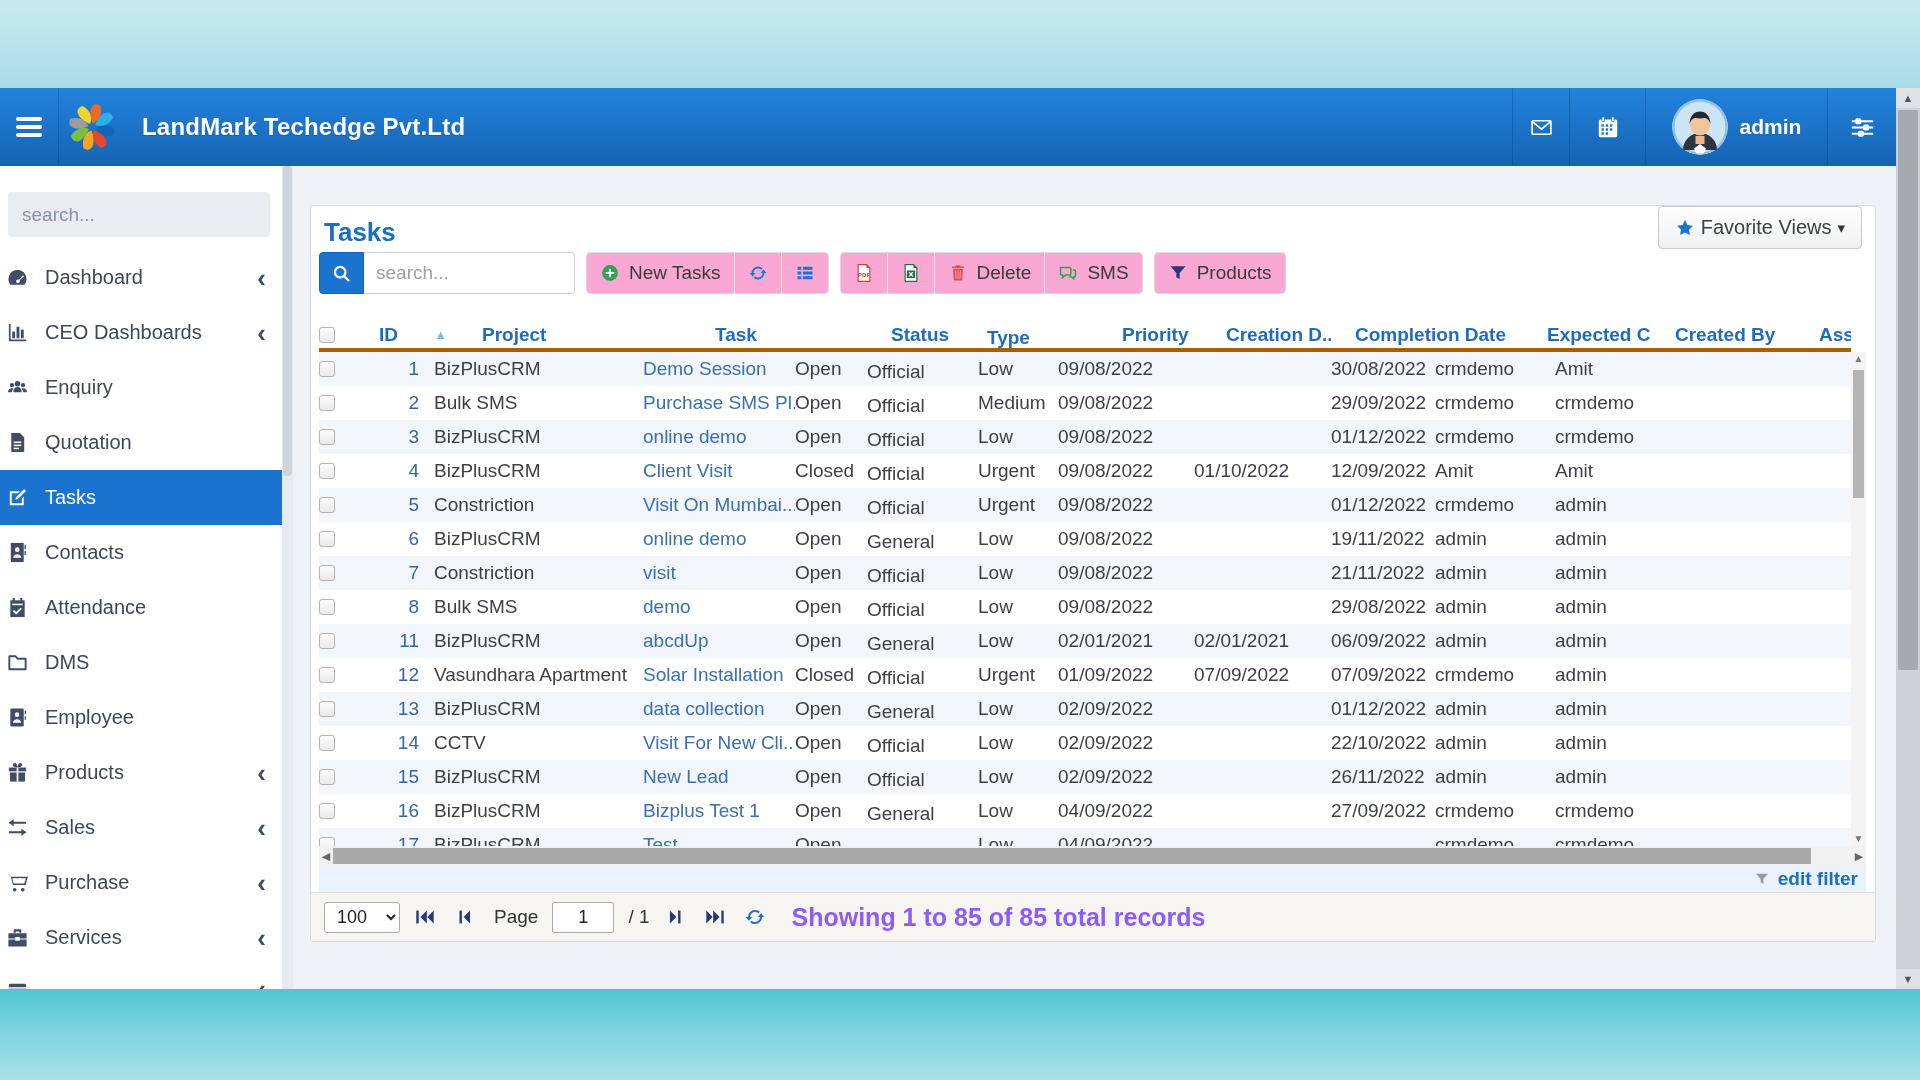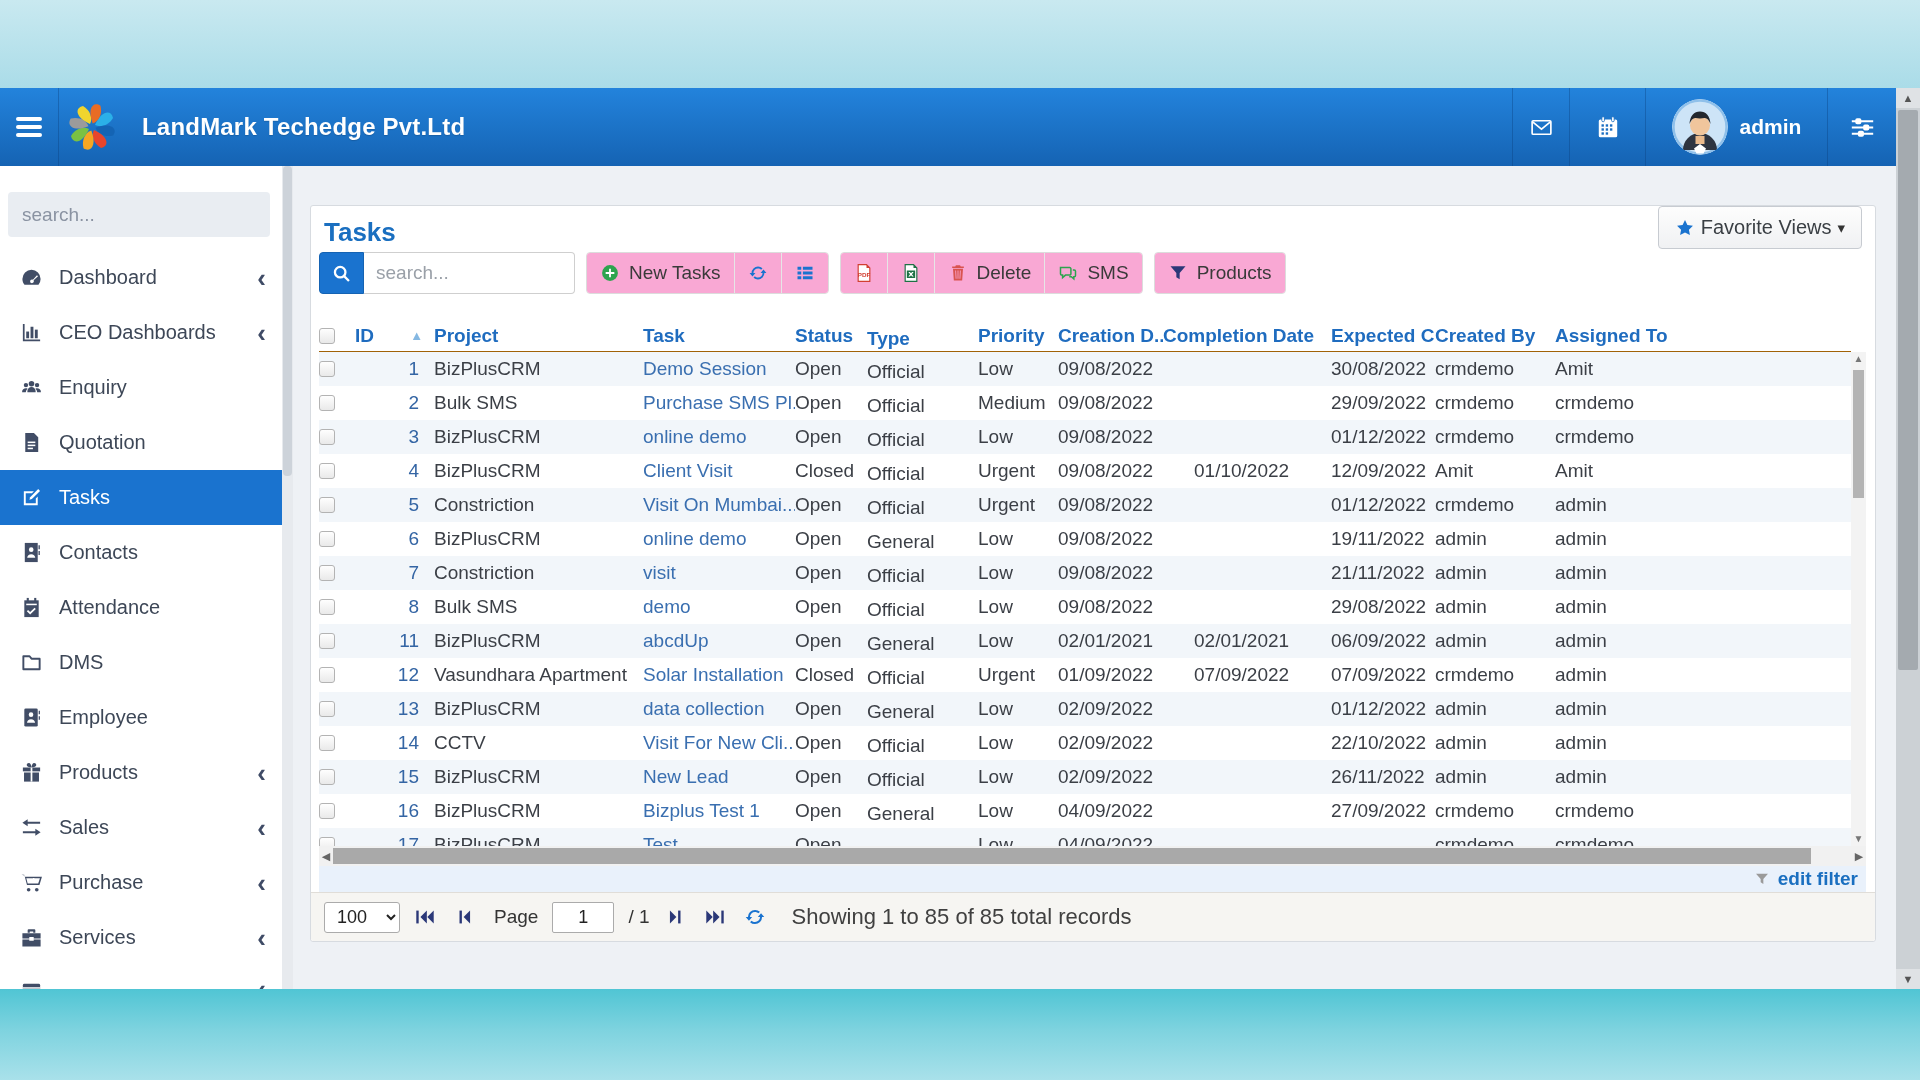--- a/index.html
+++ b/index.html
@@ -35,21 +35,21 @@
 
   
   .sidebar { position:absolute; left:0; top:166px; width:282px; height:823px; background:#fff; overflow:hidden; }
   .side-search { position:absolute; left:8px; top:26px; width:262px; height:45px; background:#e9edf2;
     border-radius:4px; display:flex; align-items:center; }
   .side-search input { flex:1; border:0; background:transparent; outline:none; padding:0 14px;
     font-size:19px; color:#4a5362; font-family:inherit; }
   .side-search input::placeholder { color:#8a93a2; }
   .side-search .mag { width:22px; height:22px; margin-right:14px; color:#6b7585; }
   .side-nav { position:absolute; left:0; top:84px; width:282px; list-style:none; }
-  .side-item { height:55px; display:flex; align-items:center; padding:0 16px 0 20px; cursor:pointer; color:#3d4757; }
+  .side-item { height:55px; display:flex; align-items:center; padding:0 16px 0 6px; cursor:pointer; color:#3d4757; }
   .side-item .s-icon { width:26px; height:24px; color:#414d66; flex:0 0 auto; }
   .side-item .s-icon svg { width:23px; height:23px; display:block; }
   .side-item .s-label { font-size:20px; margin-left:13px; flex:1; white-space:nowrap; }
   .side-item .s-chev { font-size:26px; line-height:20px; color:#3f4b66; font-weight:700; }
   .side-item.active { background:var(--accent,#1a73cf); color:#fff; }
   .side-item.active .s-icon, .side-item.active .s-chev { color:#fff; }
   .side-item.partial { padding-top:14px; align-items:flex-start; }
   .sidebar-sb { position:absolute; left:282px; top:166px; width:11px; height:823px; background:#e7eaee; }
   .sidebar-sb .thumb { position:absolute; left:1px; top:0; width:9px; height:310px; background:#cdd3da; border-radius:4px; }
 
@@ -76,21 +76,21 @@
   .tbtn { display:flex; align-items:center; gap:9px; padding:0 13px; font-size:19px; color:#3a3a3a;
     background:#f9a8d4; border:0; border-left:1px solid #e6e6e6; cursor:pointer; font-family:inherit; height:40px; }
   .tbtn:first-child { border-left:0; }
   .tbtn svg { width:20px; height:20px; display:block; }
   .ic-blue { color:var(--accent,#1a73cf); }
   .ic-red { color:var(--red,#d9534f); }
   .ic-navy { color:var(--navy,#2b3878); }
 
   
   .tbl-head { position:absolute; left:8px; top:115px; width:1532px; height:31px; display:flex;
-    align-items:center; border-bottom:1px solid #a16207; }
+    align-items:center; border-bottom:4px solid #a16207;gap:24px; }
   .tbl-head .hc { font-size:19px; font-weight:700; color:#1f6cbf; white-space:nowrap; overflow:hidden; cursor:pointer; }
   .tbl-body { position:absolute; left:8px; top:146px; width:1532px; height:494px; overflow:hidden; }
   .trow { display:flex; align-items:center; height:34px; font-size:19px; color:#3b3f46; cursor:pointer; }
   .trow:nth-child(odd) { background:var(--stripe,#f2f6fa); }
   .trow:nth-child(even) { background:#fff; }
   .cell { white-space:nowrap; overflow:hidden; }
   .c-check { width:30px; display:flex; align-items:center; }
   .c-id { width:76px; text-align:right; padding-right:6px; color:#3465a4; }
   .hc.c-id { text-align:left; padding-left:6px; position:relative; color:#1f6cbf; }
   .hc.c-id::after { content:""; position:absolute; left:0; bottom:-4px; width:80px; height:3px; background:#7cb9e8; }
@@ -134,21 +134,21 @@
     border-top:1px solid #e0ddd8; border-radius:0 0 3px 3px; display:flex; align-items:center;
     padding-left:13px; gap:14px; }
   .pagibar select { height:31px; width:76px; font-size:18px; border:1px solid #ababab; border-radius:3px;
     background:#fff; color:#222; font-family:inherit; padding-left:8px; }
   .pg-ic { width:26px; height:26px; color:var(--navy,#2b3878); cursor:pointer; display:flex; align-items:center; }
   .pg-ic svg { width:22px; height:22px; }
   .pg-lbl { font-size:19px; color:#333; }
   .pagibar input { width:62px; height:31px; border:1px solid #ababab; border-radius:2px; text-align:center;
     font-size:18px; color:#222; font-family:inherit; }
   .pg-refresh { color:var(--accent,#1a73cf); }
-  .pg-summary { font-size:22px; color:#404040; margin-left:8px; }
+  .pg-summary { font-size:25px; color:#8b5cf6; margin-left:8px;font-weight:bold; }
 
   
   .page-sb { position:absolute; left:1896px; top:88px; width:24px; height:901px; background:#ccd1d5; }
   .page-sb .arr { position:absolute; left:0; width:24px; height:20px; background:#dfe2e5; color:#555;
     font-size:11px; text-align:center; line-height:20px; cursor:pointer; }
   .page-sb .arr.up { top:0; } .page-sb .arr.dn { bottom:0; }
   .page-sb .thumb { position:absolute; left:2px; top:22px; width:20px; height:560px; background:#a4aaaf;
     border-radius:2px; cursor:grab; }
 </style>
 </head>

